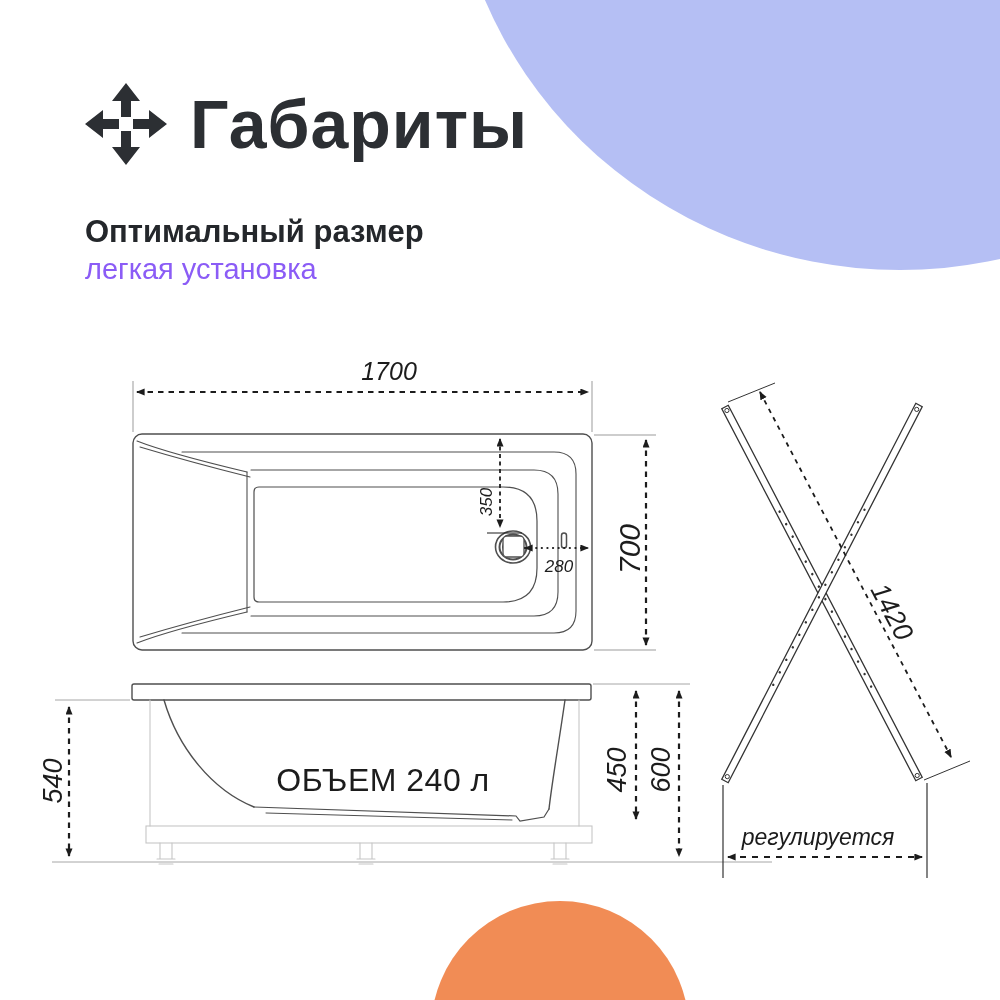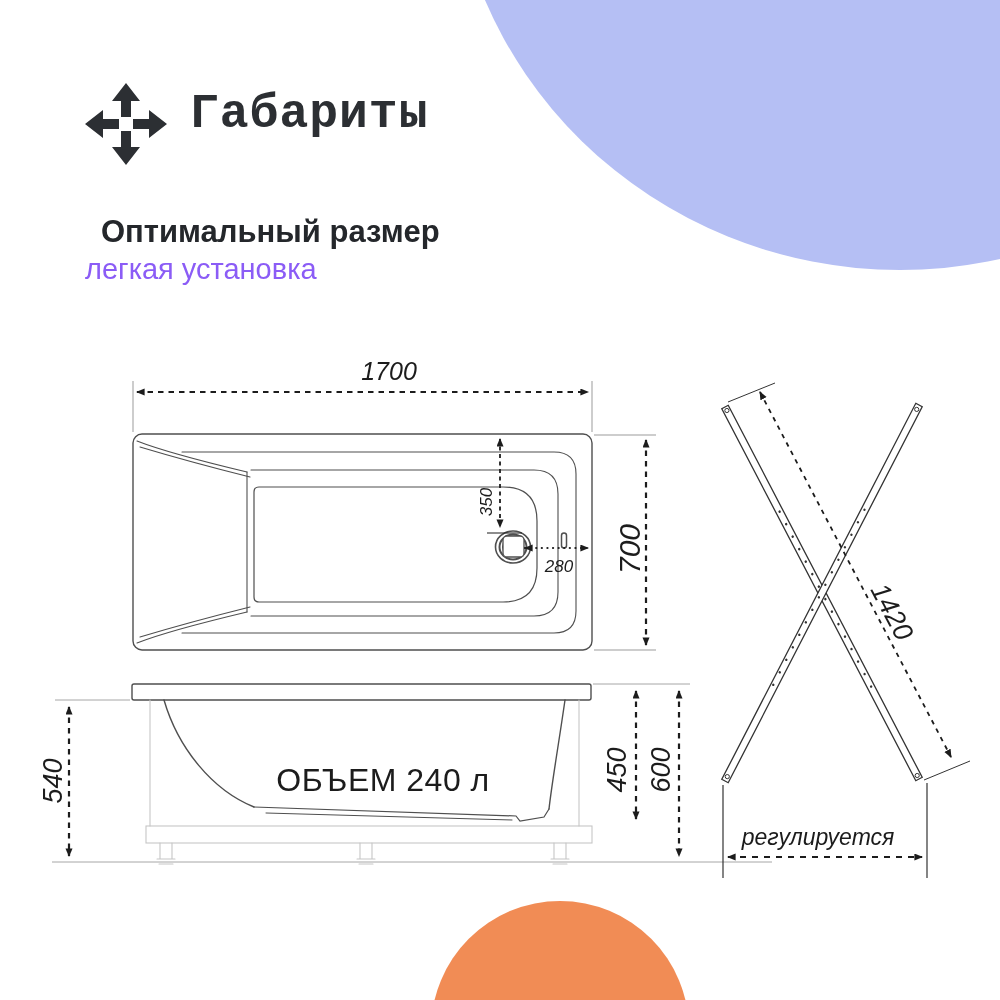--- a/index.html
+++ b/index.html
@@ -2,25 +2,25 @@
 <html><head>
 <meta charset="utf-8">
 <style>
   html,body{margin:0;padding:0;}
   body{
     width:1000px;height:1000px;position:relative;background:#ffffff;
     font-family:"Liberation Sans",sans-serif;overflow:hidden;
   }
   .abs{position:absolute;}
   #title{
-    left:190px;top:90px;font-size:48px;font-weight:700;color:#2c2f33;
-    letter-spacing:1px;line-height:1;font-family:Liberation Mono, monospace;
+    left:190px;top:90px;font-size:68px;font-weight:700;color:#2c2f33;
+    letter-spacing:1px;line-height:1;
   }
   #subtitle-bold{
-    left:85px;top:214px;font-size:31px;font-weight:700;color:#24272b;line-height:1.15;margin-left:16px;
+    left:85px;top:214px;font-size:31px;font-weight:700;color:#24272b;line-height:1.15;
   }
   #subtitle-light{
     left:85px;top:253px;font-size:29px;font-weight:400;color:#8b5cf6;line-height:1.15;
   }
   svg text{fill:#1c1c1c;}
   .dim{font-style:italic;}
   .dim-17{font-size:17px;}
   .dim-25{font-size:25px;}
   .dim-27{font-size:27px;}
   .dim-30{font-size:30px;}

